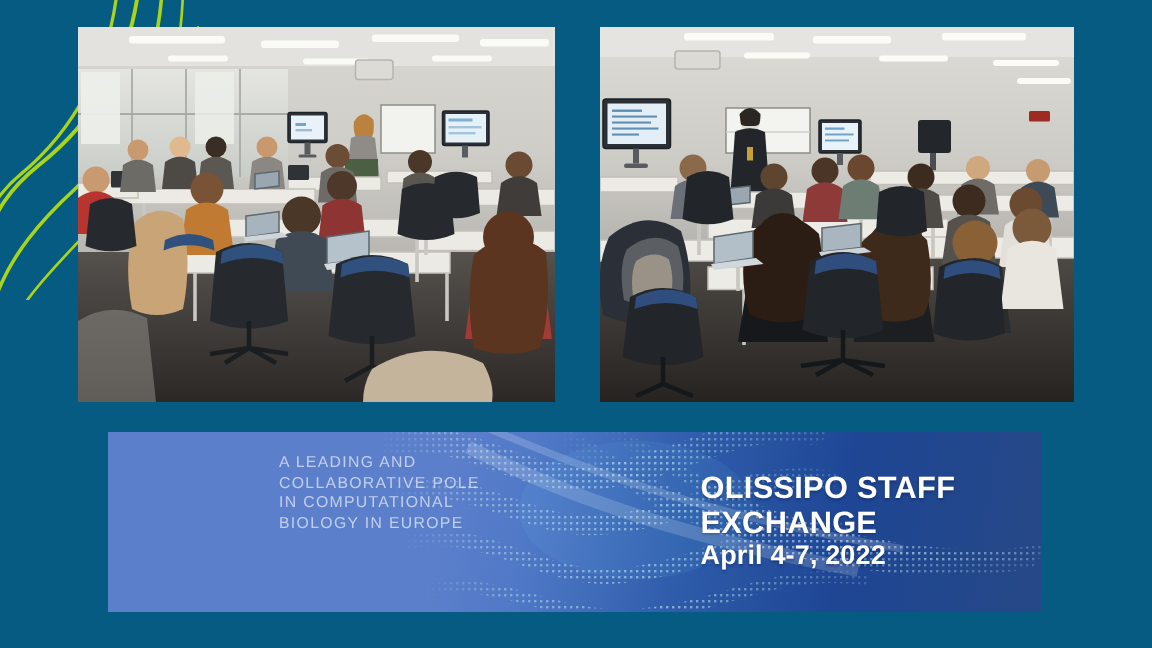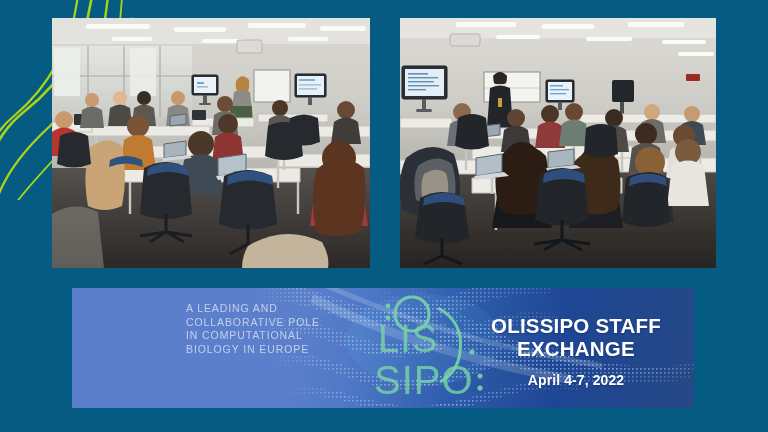--- a/index.html
+++ b/index.html
@@ -82,34 +82,33 @@
     left: 296px; top: 2px;
     width: 140px; height: 118px;
   }
   #olissipo-mark svg { display:block; width:100%; height:100%; }
 
   
   #title-block {
     position: absolute;
     left: 395px; top: 26px;
     width: 218px;
-    text-align: center;
     color: #ffffff;
     text-shadow: 0 1px 2px rgba(0,20,60,.35);
   }
   #event-title {
     font-size: 20.5px;
     font-weight: 700;
     line-height: 23px;
     letter-spacing: .2px;
     white-space: pre-line;
   }
   #event-date {
-    margin-top: 12px;
-    font-size: 14px;
+    margin-top: 0;
+    font-size: 18px;
     font-weight: 600;
     letter-spacing: .1px;
   }
 </style>
 </head>
 <body>
 
 <div id="slide">
 
   <div id="deco-lines">
@@ -480,35 +479,20 @@
         <ellipse cx="352" cy="52" rx="78" ry="46" fill="#7fd8ff" opacity=".08"></ellipse>
       </svg>
     </div>
 
 
     <div id="tagline">A LEADING AND
 COLLABORATIVE POLE
 IN COMPUTATIONAL
 BIOLOGY IN EUROPE</div>
 
-    <div id="olissipo-mark">
-      <svg viewBox="0 0 140 118" aria-hidden="true">
-        <g fill="none" stroke="#79d4a6" stroke-width="3.2" opacity=".9">
-          <circle cx="44" cy="24" r="17"></circle>
-          <circle cx="20" cy="16" r="2.4" fill="#79d4a6" stroke="none"></circle>
-          <circle cx="20" cy="28" r="2.4" fill="#79d4a6" stroke="none"></circle>
-          <path d="M70 18 q26 14 22 44 q-2 20 -20 30" stroke-width="3"></path>
-          <circle cx="104" cy="62" r="2.6" fill="#79d4a6" stroke="none"></circle>
-          <circle cx="112" cy="98" r="2.6" fill="#79d4a6" stroke="none"></circle>
-          <circle cx="112" cy="86" r="2.6" fill="#79d4a6" stroke="none"></circle>
-        </g>
-        <text x="10" y="62" font-family="Liberation Sans, sans-serif" font-size="38" font-weight="400" fill="#79d4a6" opacity=".82" letter-spacing="1">LIS</text>
-        <text x="6" y="104" font-family="Liberation Sans, sans-serif" font-size="40" font-weight="400" fill="#79d4a6" opacity=".82" letter-spacing="1">SIPO</text>
-      </svg>
-    </div>
 
     <div id="title-block">
       <div id="event-title">OLISSIPO STAFF
 EXCHANGE</div>
       <div id="event-date">April 4-7, 2022</div>
     </div>
   </div>
 
 </div>
 

